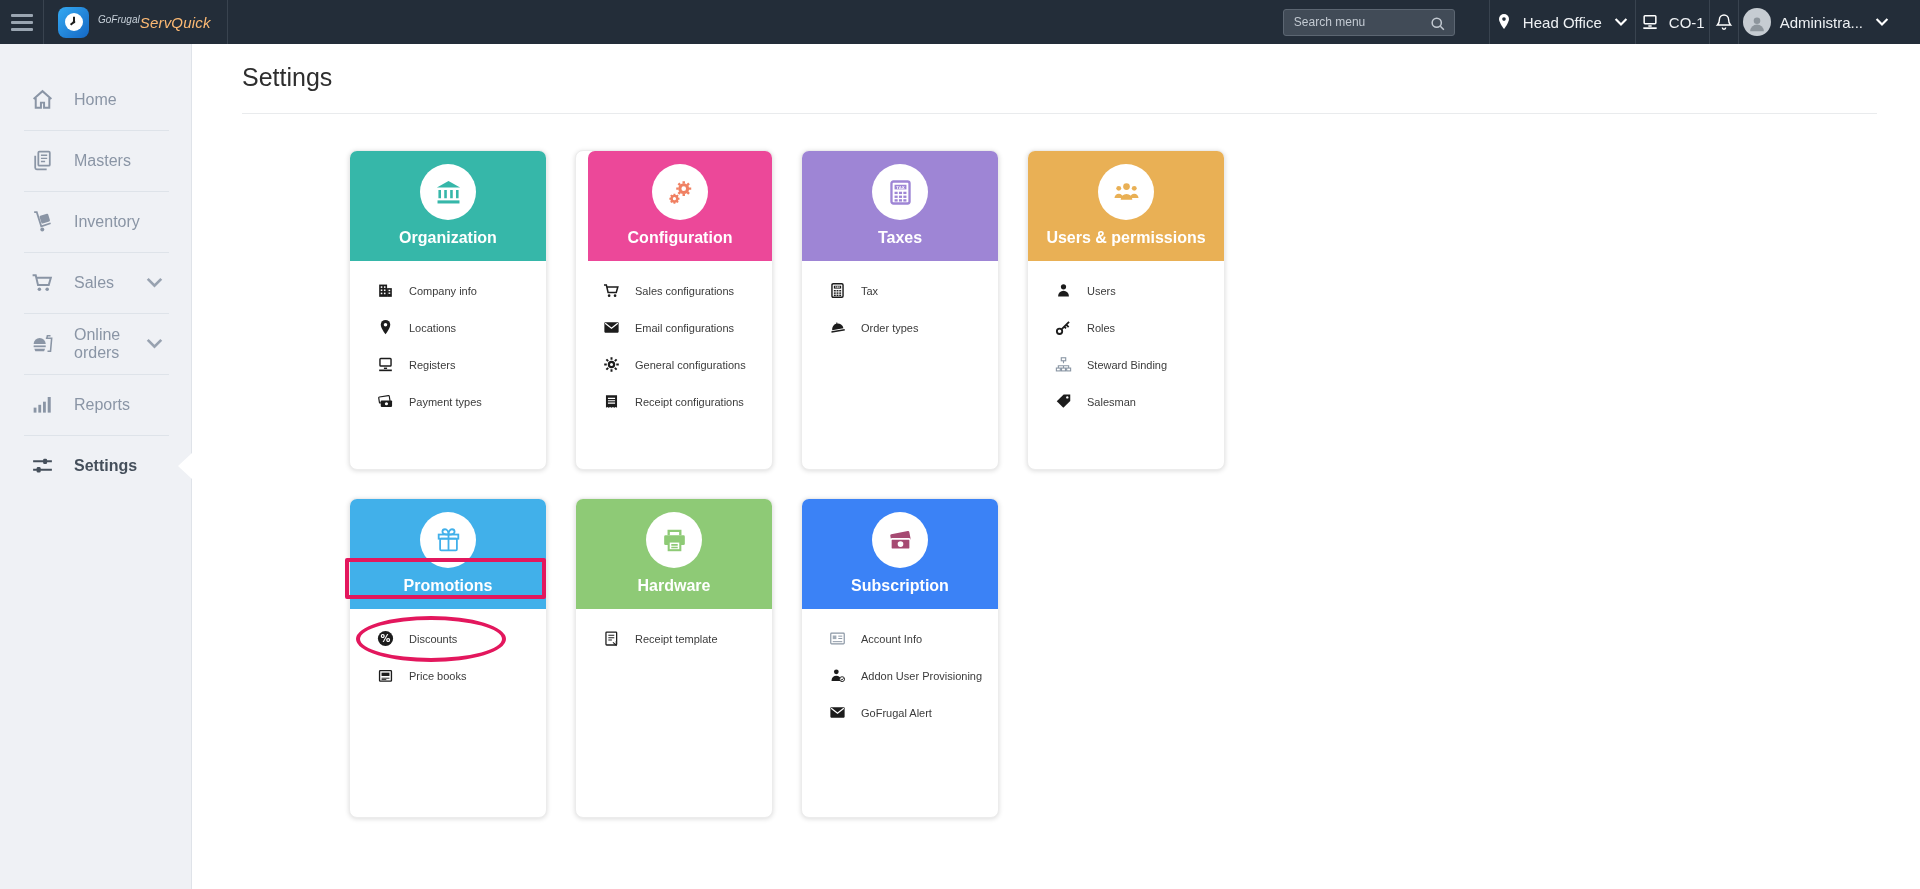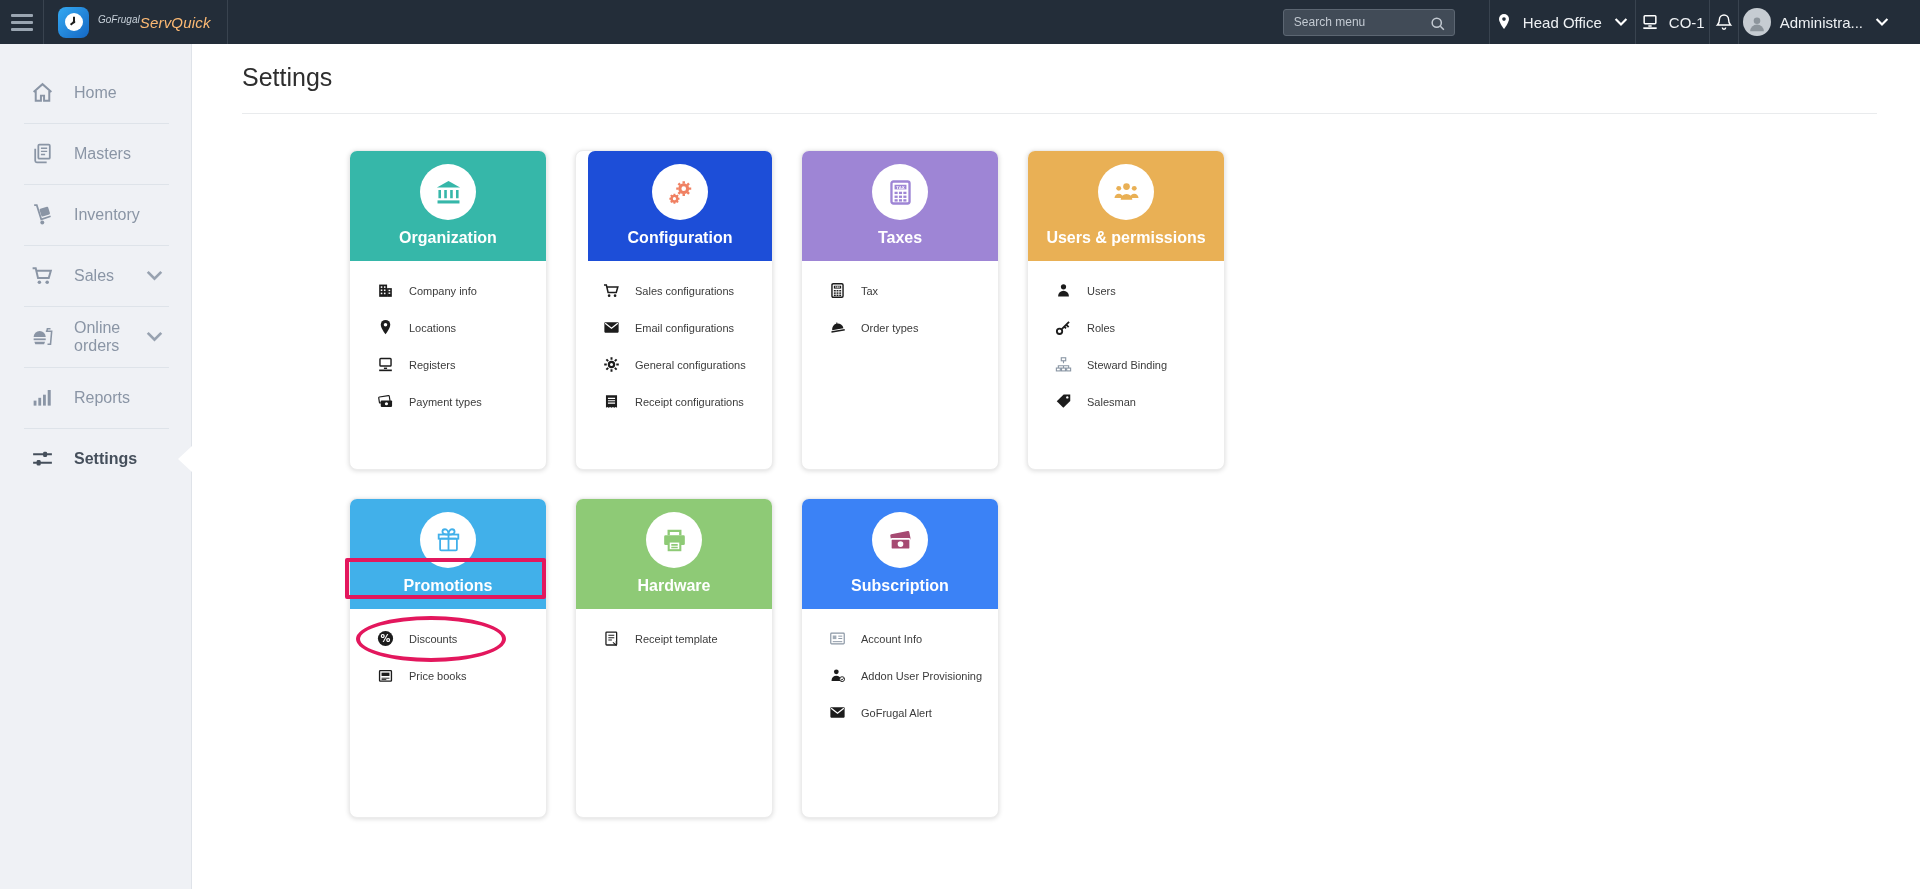--- a/index.html
+++ b/index.html
@@ -36,21 +36,21 @@
   .tb-chev { color:#aeb7c0; }
   .tb-chev svg { width:13px; height:13px; }
   .avatar { width:28px; height:28px; border-radius:50%; background:#c6ccd2;
     display:flex; align-items:center; justify-content:center; overflow:hidden; color:#8d959c; }
   .avatar svg { width:22px; height:22px; margin-top:3px; }
   .icn svg { width:20px; height:20px; display:block; }
 
   
   .sidebar { position:absolute; top:44px; left:0; width:192px; bottom:0;
     background:#eff1f5; border-right:1px solid #dfe3e9; z-index:5; }
-  #side-nav { padding-top:18px; }
+  #side-nav { padding-top:25px; }
   .side-item { position:relative; height:61px; display:flex; align-items:center;
     gap:19px; padding-left:30px; color:#8a95a5; cursor:pointer; }
   .side-item + .side-item::before { content:''; position:absolute; top:0; left:24px;
     right:22px; border-top:1px solid #dee3e9; }
   .side-item .icn svg { width:25px; height:25px; }
   .side-label { font-size:16px; }
   .side-chev { margin-left:auto; margin-right:24px; color:#98a2b0; }
   .side-chev svg { width:14px; height:14px; }
   .side-item.active { color:#454f5b; font-weight:bold; }
   .side-item.active::after { content:''; position:absolute; right:-1px; top:50%;
@@ -322,21 +322,21 @@
                 <rect x="3.8" y="5.4" width="13.5" height="7.6" rx="1" transform="rotate(-9 10.5 9.2)" fill="none" stroke="currentColor" stroke-width="1.5"></rect>
                 <rect x="6" y="10.8" width="14.3" height="8" rx="1" fill="currentColor"></rect>
                 <circle cx="13.2" cy="14.8" r="2" fill="#fff"></circle>
               </svg>
             </span>
             <span class="item-label">Payment types</span>
           </div>
         </div>
       </div>
       <div class="card">
-        <div class="card-head" style="background: #1d4ed8; margin-left: 12px;">
+        <div class="card-head" style="background: #ec4899; margin-left: 12px;">
           <div class="card-circle" style="color: rgb(240, 129, 99);">
             <svg viewBox="0 0 24 24">
               <g fill="none" stroke="currentColor">
                 <circle cx="14.5" cy="9" r="3" stroke-width="2.4"></circle>
                 <path d="M14.5 3.2v1.9M14.5 12.9v1.9M8.7 9h1.9M18.4 9h1.9M10.4 4.9l1.3 1.3M17.3 11.8l1.3 1.3M18.6 4.9l-1.3 1.3M11.7 11.8l-1.3 1.3" stroke-width="1.9"></path>
                 <circle cx="7.3" cy="16.8" r="2.2" stroke-width="1.9"></circle>
                 <path d="M7.3 12.9v1.6M7.3 19.1v1.6M3.4 16.8H5M9.6 16.8h1.6M4.5 14l1.2 1.2M8.9 18.4l1.2 1.2M10.1 14l-1.2 1.2M5.7 18.4l-1.2 1.2" stroke-width="1.5"></path>
               </g>
             </svg>
           </div>

